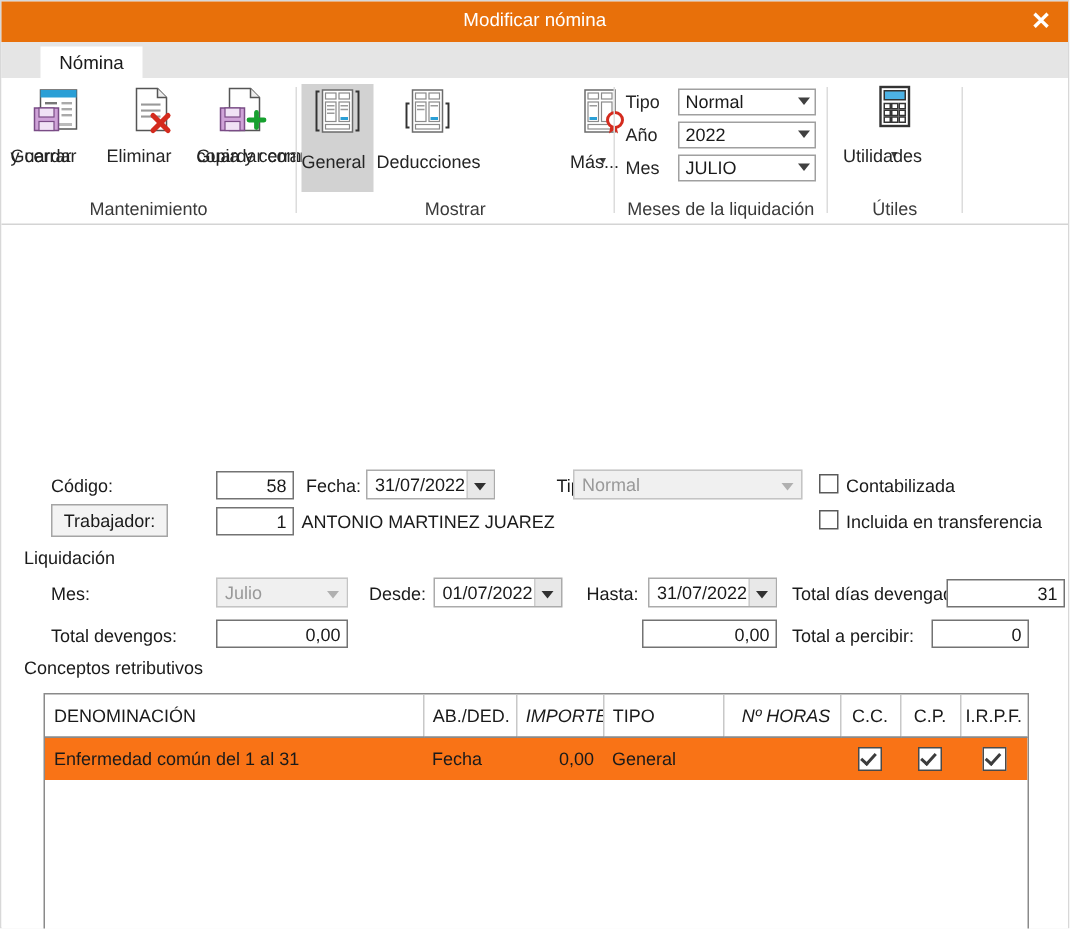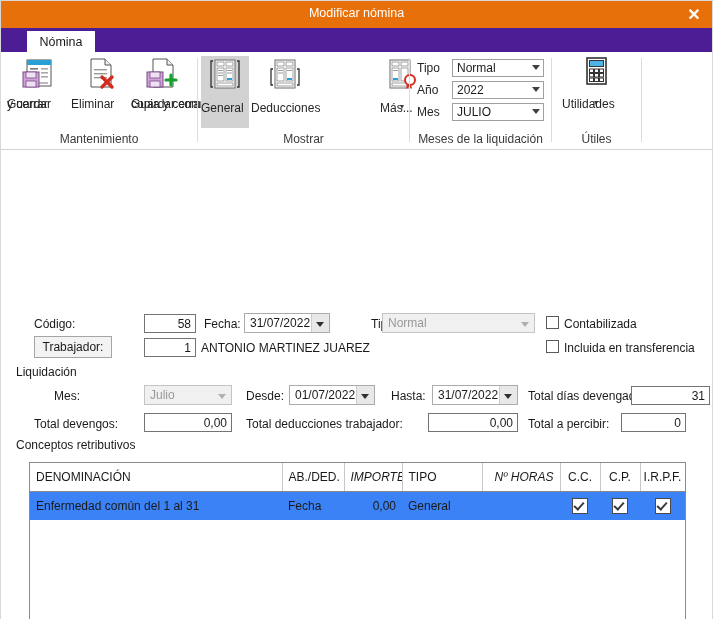--- a/index.html
+++ b/index.html
@@ -48,21 +48,21 @@
     font-weight: bold;
     line-height: 27px;
     text-align: center;
     cursor: pointer;
   }
 
   
   .tabstrip {
     position: relative;
     height: 24px;
-    background: #4c1d95;
+    background: #e5e5e5;
     text-decoration: underline;
   }
   .tab {
     position: absolute;
     left: 26px;
     top: 3px;
     width: 68px;
     height: 21px;
     background: #ffffff;
     color: #1a1a1a;
@@ -295,21 +295,21 @@
     white-space: nowrap;
     overflow: hidden;
   }
   .grid th.r { text-align: right; font-style: italic; }
   .grid th.c { text-align: center; padding: 0 2px; }
   .grid td {
     font-size: 12px;
     color: #1a1a1a;
     height: 28px;
     padding: 0 6px;
-    background: #3b82f6;
+    background: #f97316;
     white-space: nowrap;
     overflow: hidden;
   }
   .grid td.r { text-align: right; }
   .grid td.c { text-align: center; padding: 0; }
   .cellchk {
     display: inline-block;
     width: 14px;
     height: 14px;
     border: 1px solid #4a4a4a;
@@ -556,21 +556,21 @@
 
     <span class="btn" style="left:33px; top:186px; width:78px; height:22px; line-height:21px;">Trabajador:</span>
     <span class="field" style="left:143px; top:188px; width:52px;">1</span>
     <span class="lbl" style="left:200px; top:191px;">ANTONIO MARTINEZ JUAREZ</span>
 
     <span class="chk" style="left:545px; top:190px;"></span>
     <span class="lbl" style="left:563px; top:191px;">Incluida en transferencia</span>
 
     <span class="sectionlbl" style="left:15px; top:215px;">Liquidación</span>
 
-    <span class="lbl" style="left:33px; top:239px;margin-left:20px;">Mes:</span>
+    <span class="lbl" style="left:33px; top:239px;">Mes:</span>
     <span class="combo disabled" style="left:143px; top:235px; width:88px;">
       <span class="cval">Julio</span>
       <span class="cbtn">
           <i></i>
         </span>
     </span>
 
     <span class="lbl" style="left:245px; top:239px;">Desde:</span>
     <span class="combo" style="left:288px; top:235px; width:86px;">
       <span class="cval">01/07/2022</span>
@@ -586,21 +586,20 @@
           <i></i>
         </span>
     </span>
 
     <span class="lbl" style="left:527px; top:239px;">Total días devengados:</span>
     <span class="field" style="left:630px; top:236px; width:79px;">31</span>
 
     <span class="lbl" style="left:33px; top:267px;">Total devengos:</span>
     <span class="field" style="left:143px; top:263px; width:88px;">0,00</span>
 
-    <span class="lbl" style="left:245px; top:267px;">Total deducciones trabajador:</span>
     <span class="field" style="left:427px; top:263px; width:90px;">0,00</span>
 
     <span class="lbl" style="left:527px; top:267px;">Total a percibir:</span>
     <span class="field" style="left:620px; top:263px; width:65px;">0</span>
 
     <span class="sectionlbl" style="left:15px; top:288px;">Conceptos retributivos</span>
 
     <div class="grid">
       <table>
         <colgroup>

